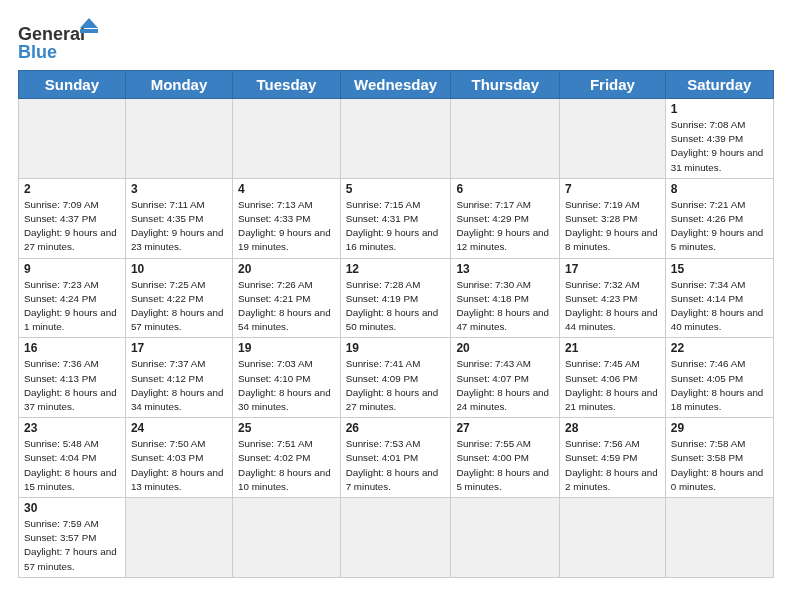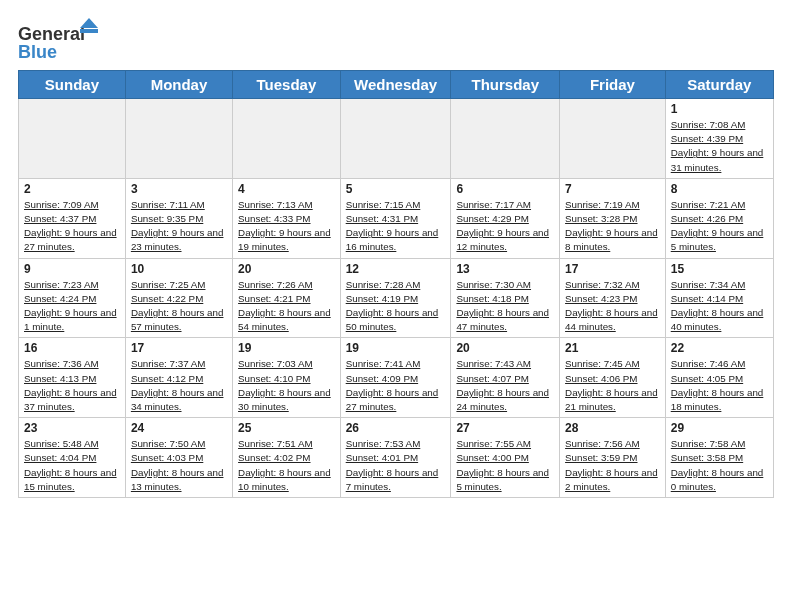--- a/index.html
+++ b/index.html
@@ -68,21 +68,20 @@
       font-weight: bold;
       font-size: 12px;
       color: #222;
       display: block;
       margin-bottom: 2px;
     }
     .day-info {
       font-size: 9.8px;
       color: #222;
       line-height: 1.45;
-      text-decoration: underline;
     }
   </style>
 </head>
 <body>
 
 <div class="page">
   <div class="header">
     <div class="logo">
       <svg width="90" height="52" viewBox="0 0 90 52">
 
@@ -132,21 +131,21 @@
           <td>
             <span class="day-number">2</span>
             <div class="day-info">Sunrise: 7:09 AM
 Sunset: 4:37 PM
 Daylight: 9 hours
 and 27 minutes.</div>
           </td>
           <td>
             <span class="day-number">3</span>
             <div class="day-info">Sunrise: 7:11 AM
-Sunset: 9:35 PM
+Sunset: 4:35 PM
 Daylight: 9 hours
 and 23 minutes.</div>
           </td>
           <td>
             <span class="day-number">4</span>
             <div class="day-info">Sunrise: 7:13 AM
 Sunset: 4:33 PM
 Daylight: 9 hours
 and 19 minutes.</div>
           </td>
@@ -313,27 +312,42 @@
           <td>
             <span class="day-number">27</span>
             <div class="day-info">Sunrise: 7:55 AM
 Sunset: 4:00 PM
 Daylight: 8 hours
 and 5 minutes.</div>
           </td>
           <td>
             <span class="day-number">28</span>
             <div class="day-info">Sunrise: 7:56 AM
-Sunset: 3:59 PM
+Sunset: 4:59 PM
 Daylight: 8 hours
 and 2 minutes.</div>
           </td>
           <td>
             <span class="day-number">29</span>
             <div class="day-info">Sunrise: 7:58 AM
 Sunset: 3:58 PM
 Daylight: 8 hours
 and 0 minutes.</div>
           </td>
         </tr>
+        <tr>
+          <td>
+            <span class="day-number">30</span>
+            <div class="day-info">Sunrise: 7:59 AM
+Sunset: 3:57 PM
+Daylight: 7 hours
+and 57 minutes.</div>
+          </td>
+          <td class="empty"></td>
+          <td class="empty"></td>
+          <td class="empty"></td>
+          <td class="empty"></td>
+          <td class="empty"></td>
+          <td class="empty"></td>
+        </tr>
       </tbody>
   </table>
 </div>
 
 </body></html>

